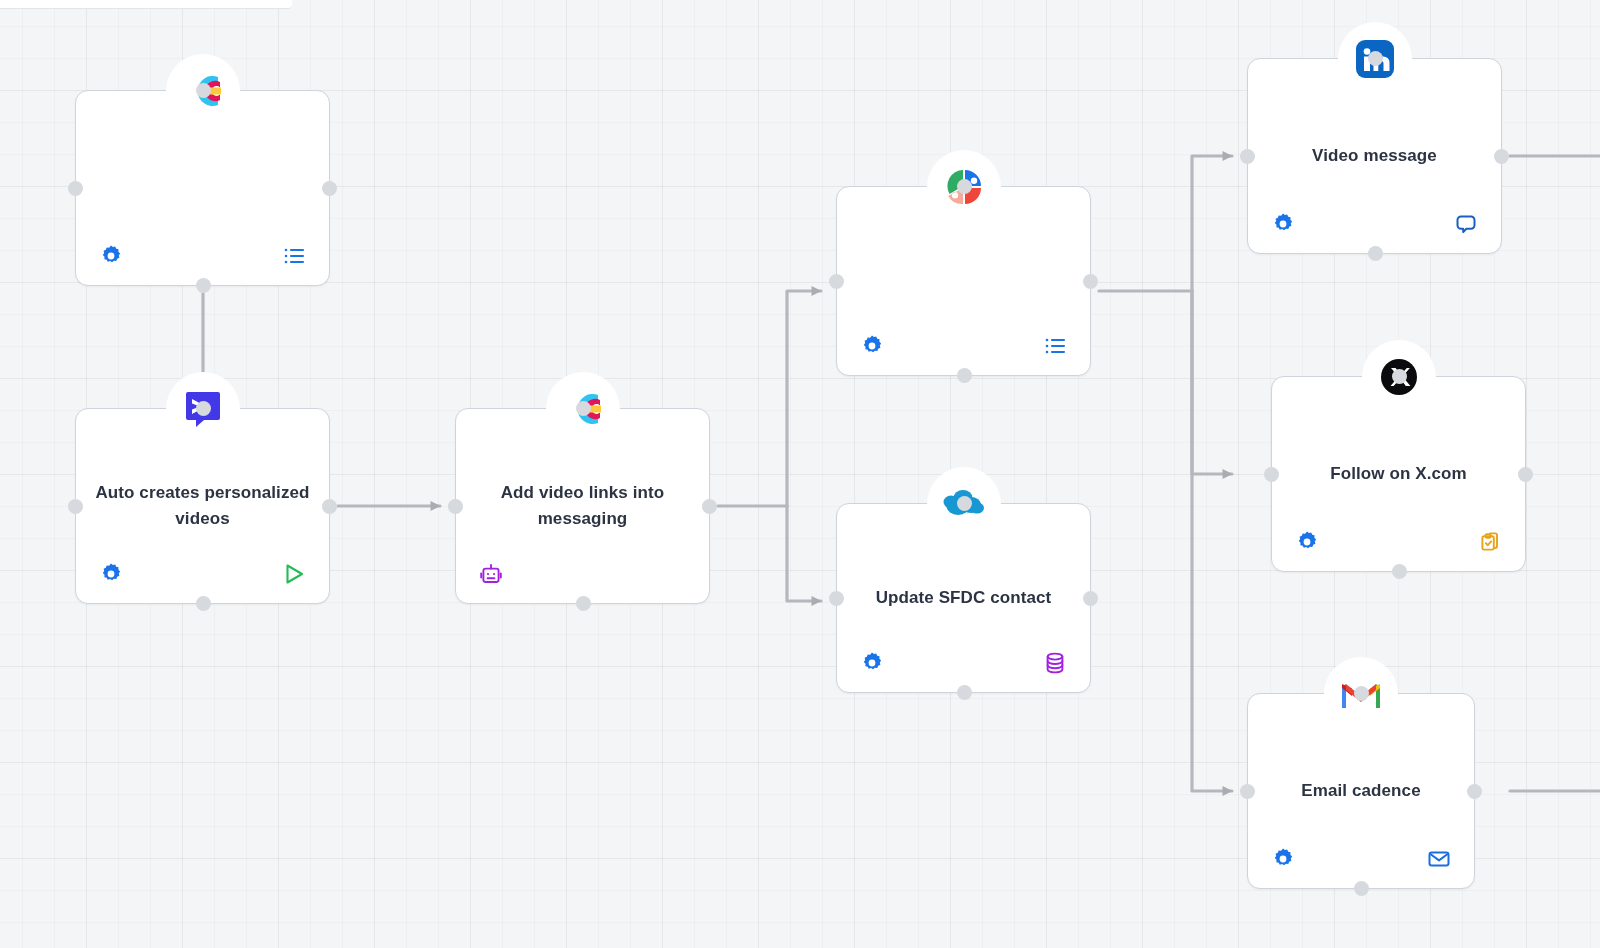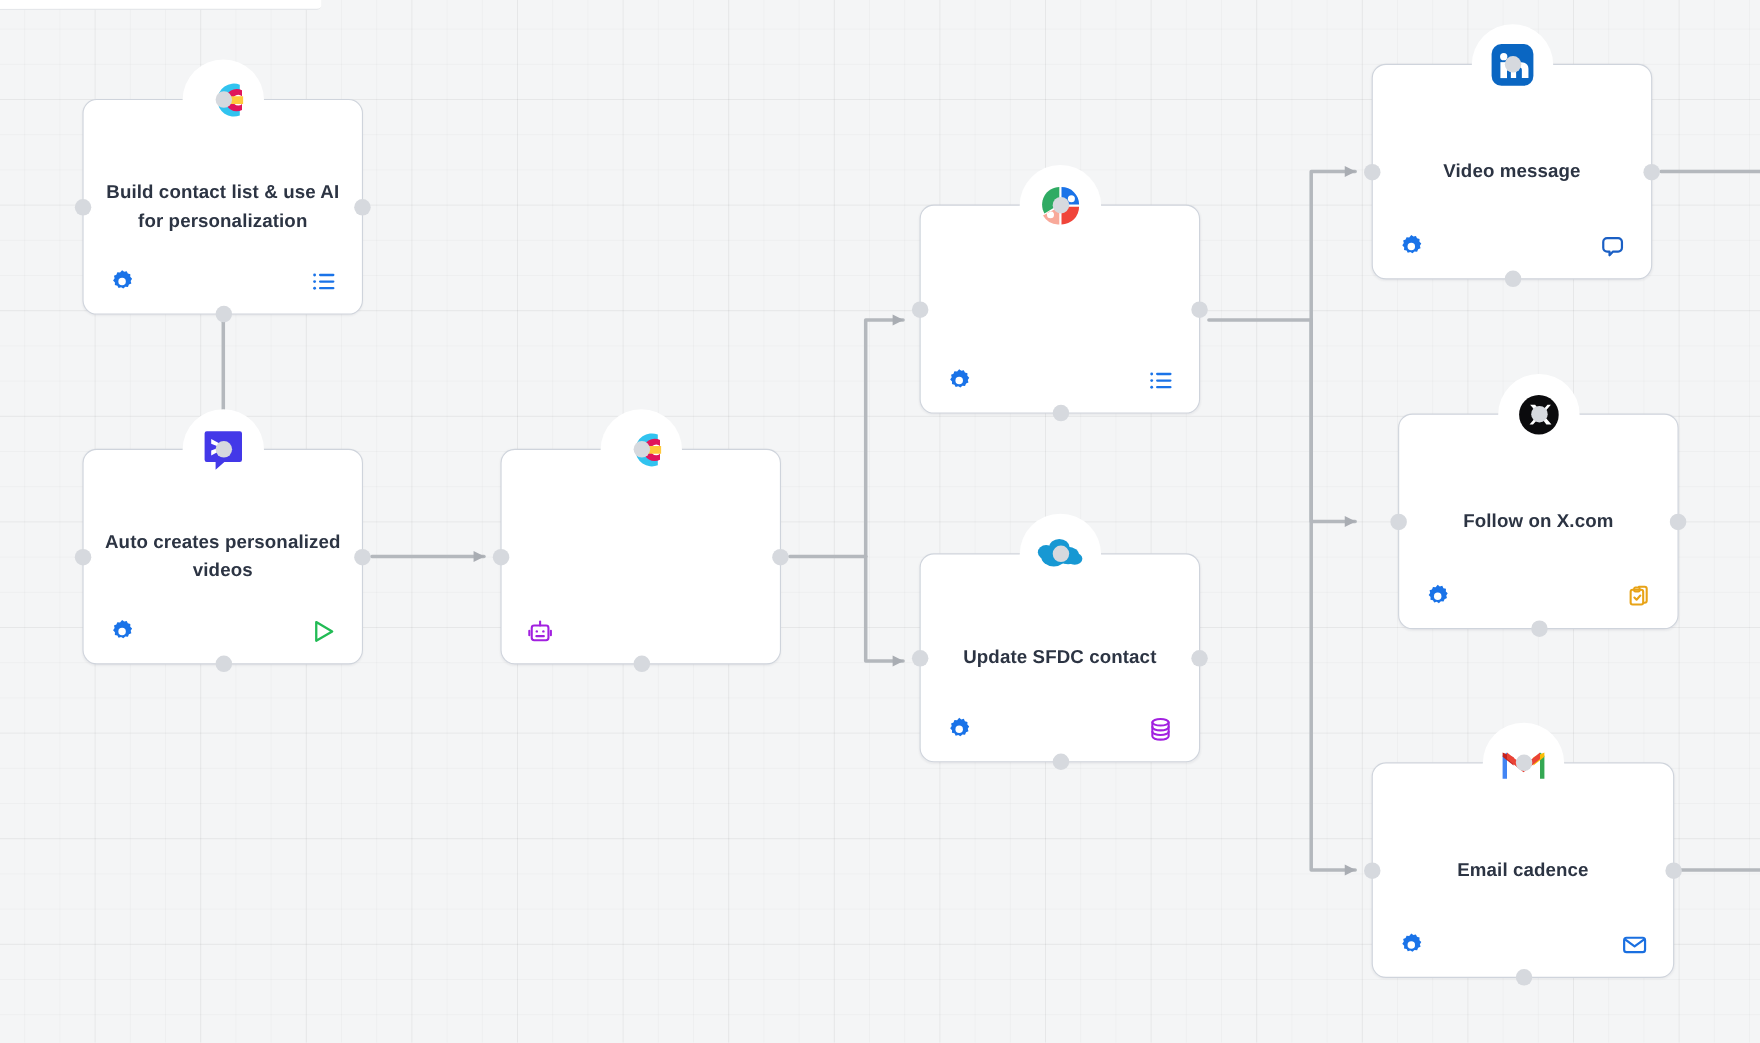--- a/index.html
+++ b/index.html
@@ -103,21 +103,20 @@
 </svg>
 
 <div class="node" id="n-build-contact-list" style="left:75px;top:90px;width:255px;height:196px;">
   <div class="node-badge">
     <svg width="46" height="46" viewBox="0 0 46 46">
       <path d="M38,9 A15,15 0 1 0 38,37 L38,30 A8.2,8.2 0 1 1 38,16 Z" fill="#31c3ef"></path>
       <path d="M40,14 A10.2,10.2 0 1 0 40,32 L40,26.5 A4.9,4.9 0 1 1 40,19.5 Z" fill="#e0165b"></path>
       <path d="M41,19.4 L41,26.6 L30.5,26.6 A3.6,3.6 0 0 1 30.5,19.4 Z" fill="#ffc93c"></path>
     </svg>
   </div>
-  <div class="node-title">Build contact list &amp; use AI for personalization</div>
   <div class="node-foot">
     <span class="foot-slot">
       <svg width="24" height="24" viewBox="0 0 24 24" fill="#1a73e8">
         <path d="M12 1.6l1.9 1.5 2.3-.6 1 2.2 2.3.6-.1 2.4 1.7 1.7-1.3 2 .6 2.3-2.2 1-.9 2.2-2.4-.2-1.8 1.6-2-1.2-2.3.7-1.1-2.1-2.3-.5.1-2.4-1.7-1.8 1.4-2-.6-2.3 2.2-.9.9-2.2 2.4.2z"></path>
         <circle cx="12" cy="12" r="3.4" fill="#ffffff"></circle>
       </svg>
     </span>
     <span class="foot-slot">
       <svg width="26" height="26" viewBox="0 0 26 26" stroke="#1a73e8" stroke-width="2.1" stroke-linecap="round">
         <line x1="10" y1="7" x2="22" y2="7"></line>
@@ -163,20 +162,21 @@
 </div>
 
 <div class="node" id="n-add-video-links" style="left:455px;top:408px;width:255px;height:196px;">
   <div class="node-badge">
     <svg width="46" height="46" viewBox="0 0 46 46">
       <path d="M38,9 A15,15 0 1 0 38,37 L38,30 A8.2,8.2 0 1 1 38,16 Z" fill="#31c3ef"></path>
       <path d="M40,14 A10.2,10.2 0 1 0 40,32 L40,26.5 A4.9,4.9 0 1 1 40,19.5 Z" fill="#e0165b"></path>
       <path d="M41,19.4 L41,26.6 L30.5,26.6 A3.6,3.6 0 0 1 30.5,19.4 Z" fill="#ffc93c"></path>
     </svg>
   </div>
+  <div class="node-title">Add video links into messaging</div>
   <div class="node-foot">
     <span class="foot-slot">
       <svg width="24" height="24" viewBox="0 0 24 24" fill="none" stroke="#a220e0" stroke-width="1.9" stroke-linecap="round" stroke-linejoin="round">
         <line x1="12" y1="3" x2="12" y2="6.6"></line>
         <rect x="4.4" y="6.6" width="15.2" height="13.4" rx="2.2"></rect>
         <line x1="2.2" y1="11.5" x2="2.2" y2="15.5"></line>
         <line x1="21.8" y1="11.5" x2="21.8" y2="15.5"></line>
         <circle cx="9" cy="12" r="1.1" fill="#a220e0" stroke="none"></circle>
         <circle cx="15" cy="12" r="1.1" fill="#a220e0" stroke="none"></circle>
         <line x1="8.6" y1="16.3" x2="15.4" y2="16.3"></line>
@@ -310,21 +310,21 @@
         <path d="M8.8,14.2 l2,2 l3.4,-3.8"></path>
       </svg>
     </span>
   </div>
   <span class="port top"></span>
   <span class="port left"></span>
   <span class="port right"></span>
   <span class="port bottom"></span>
 </div>
 
-<div class="node" id="n-email-cadence" style="left:1247px;top:693px;width:275px;height:196px;padding-left:12px;">
+<div class="node" id="n-email-cadence" style="left:1247px;top:693px;width:228px;height:196px;padding-left:12px;">
   <div class="node-badge">
     <svg width="46" height="36" viewBox="0 0 46 36">
       <path d="M4,32 V11 L8,8 V32 Z" fill="#4285f4"></path>
       <path d="M42,32 V11 L38,8 V32 Z" fill="#34a853"></path>
       <path d="M4,8 L4,12 L14,20 L14,12.5 Z" fill="#c5221f"></path>
       <path d="M42,8 L42,12 L32,20 L32,12.5 Z" fill="#fbbc04"></path>
       <path d="M8,8 L23,20 L38,8 L38,14 L23,26 L8,14 Z" fill="#ea4335"></path>
     </svg>
   </div>
   <div class="node-title">Email cadence</div>

